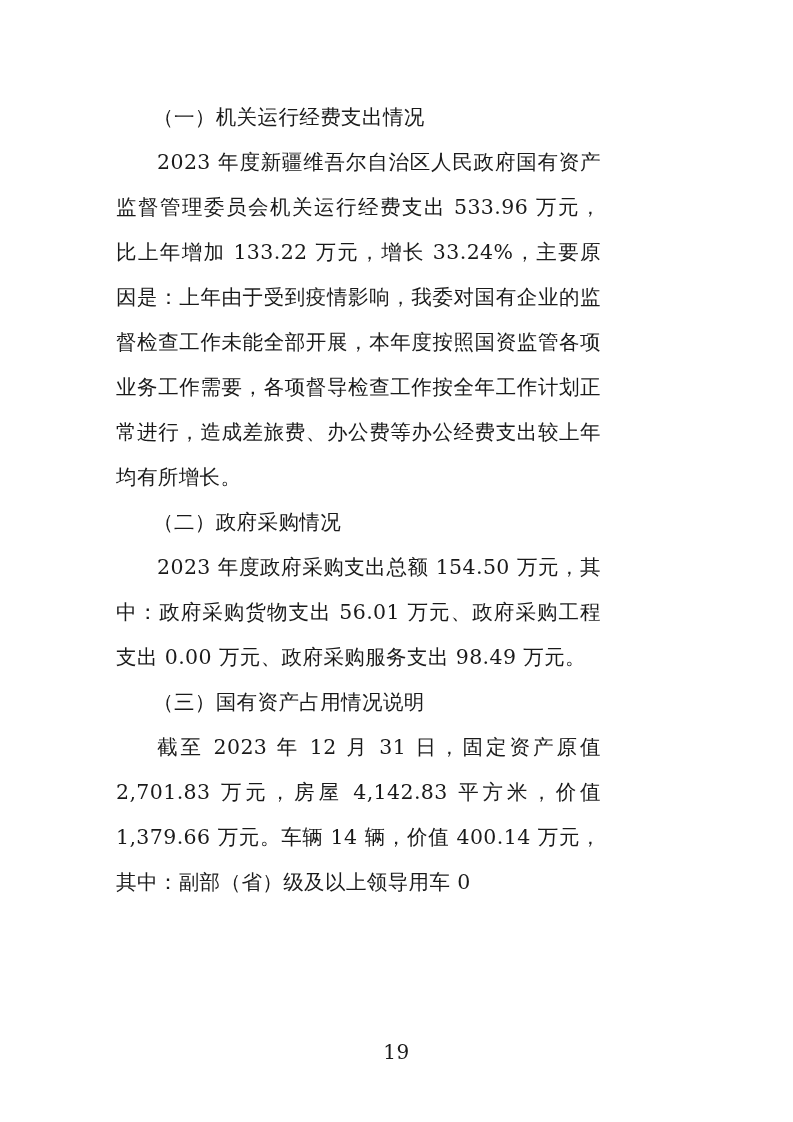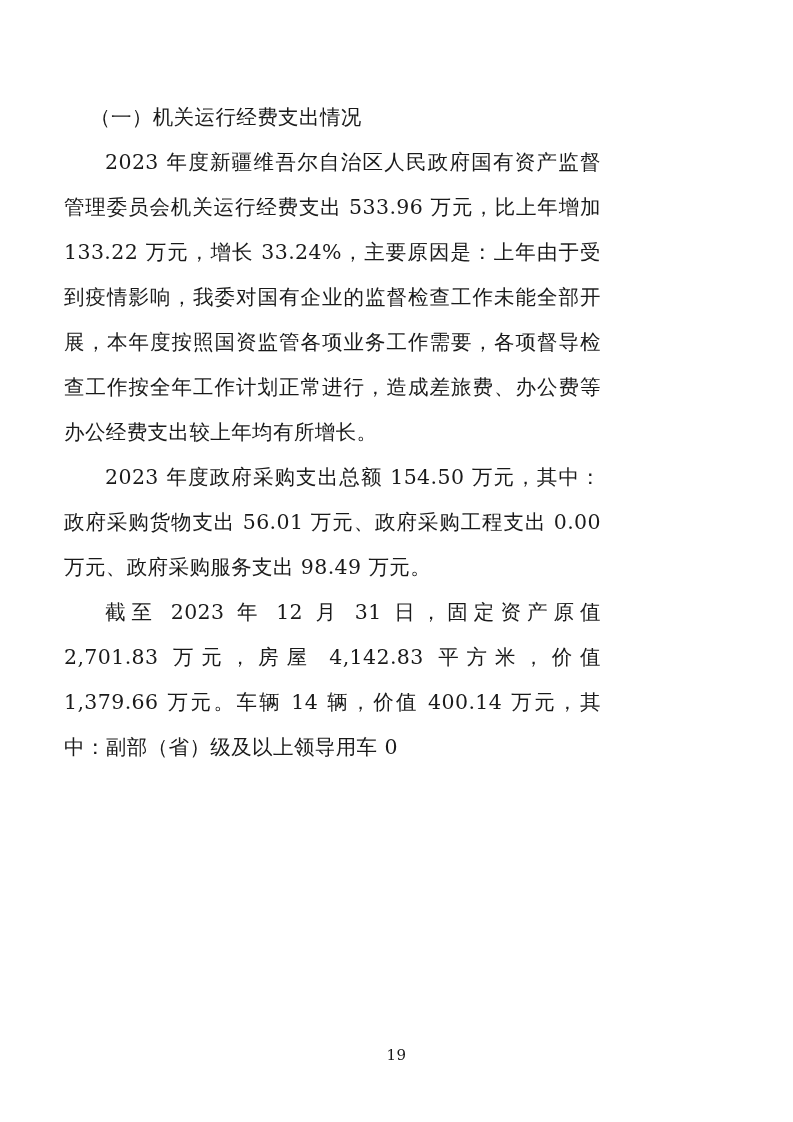--- a/index.html
+++ b/index.html
@@ -12,55 +12,57 @@
     height: 1122px;
     font-family: "DejaVu Serif", "Liberation Serif", serif;
     color: #1a1a1a;
     position: relative;
     overflow: hidden;
   }
   .page {
     width: 713px;
     height: 1122px;
     box-sizing: border-box;
-    padding: 95px 112px 40px 49px;
+    padding: 95px 112px 40px 112px;
     position: relative;
   }
   .doc-body {
     font-size: 20.5px;
     line-height: 45px;
     text-align: justify;
     text-justify: inter-ideograph;
     letter-spacing: 0.4px;
   }
   p.para {
-    margin: 0 0 0 15px;
+    margin: 0 0 0 4px;
     text-indent: 2em;
     white-space: normal;
   }
   p.heading {
     margin: 0;
     text-indent: 2em;
   }
   .page-number {
     position: absolute;
     bottom: 58px;
     left: 0;
     width: 793px;
     text-align: center;
-    font-size: 15px;
+    font-size: 20px;
     font-family: "DejaVu Serif", "Liberation Serif", serif;
     color: #1a1a1a;
     letter-spacing: 0.5px;
   }
 </style>
 </head>
 <body>
 
 <div class="page">
   <div class="doc-body">
     <p class="heading">（一）机关运行经费支出情况</p>
     <p class="para">2023 年度新疆维吾尔自治区人民政府国有资产监督管理委员会机关运行经费支出 533.96 万元，比上年增加 133.22 万元，增长 33.24%，主要原因是：上年由于受到疫情影响，我委对国有企业的监督检查工作未能全部开展，本年度按照国资监管各项业务工作需要，各项督导检查工作按全年工作计划正常进行，造成差旅费、办公费等办公经费支出较上年均有所增长。</p>
+    <p class="heading">（二）政府采购情况</p>
     <p class="para">2023 年度政府采购支出总额 154.50 万元，其中：政府采购货物支出 56.01 万元、政府采购工程支出 0.00 万元、政府采购服务支出 98.49 万元。</p>
+    <p class="heading">（三）国有资产占用情况说明</p>
     <p class="para">截至 2023 年 12 月 31 日，固定资产原值 2,701.83 万元，房屋 4,142.83 平方米，价值 1,379.66 万元。车辆 14 辆，价值 400.14 万元，其中：副部（省）级及以上领导用车 0</p>
   </div>
   <div class="page-number">19</div>
 </div>
 
 </body></html>

